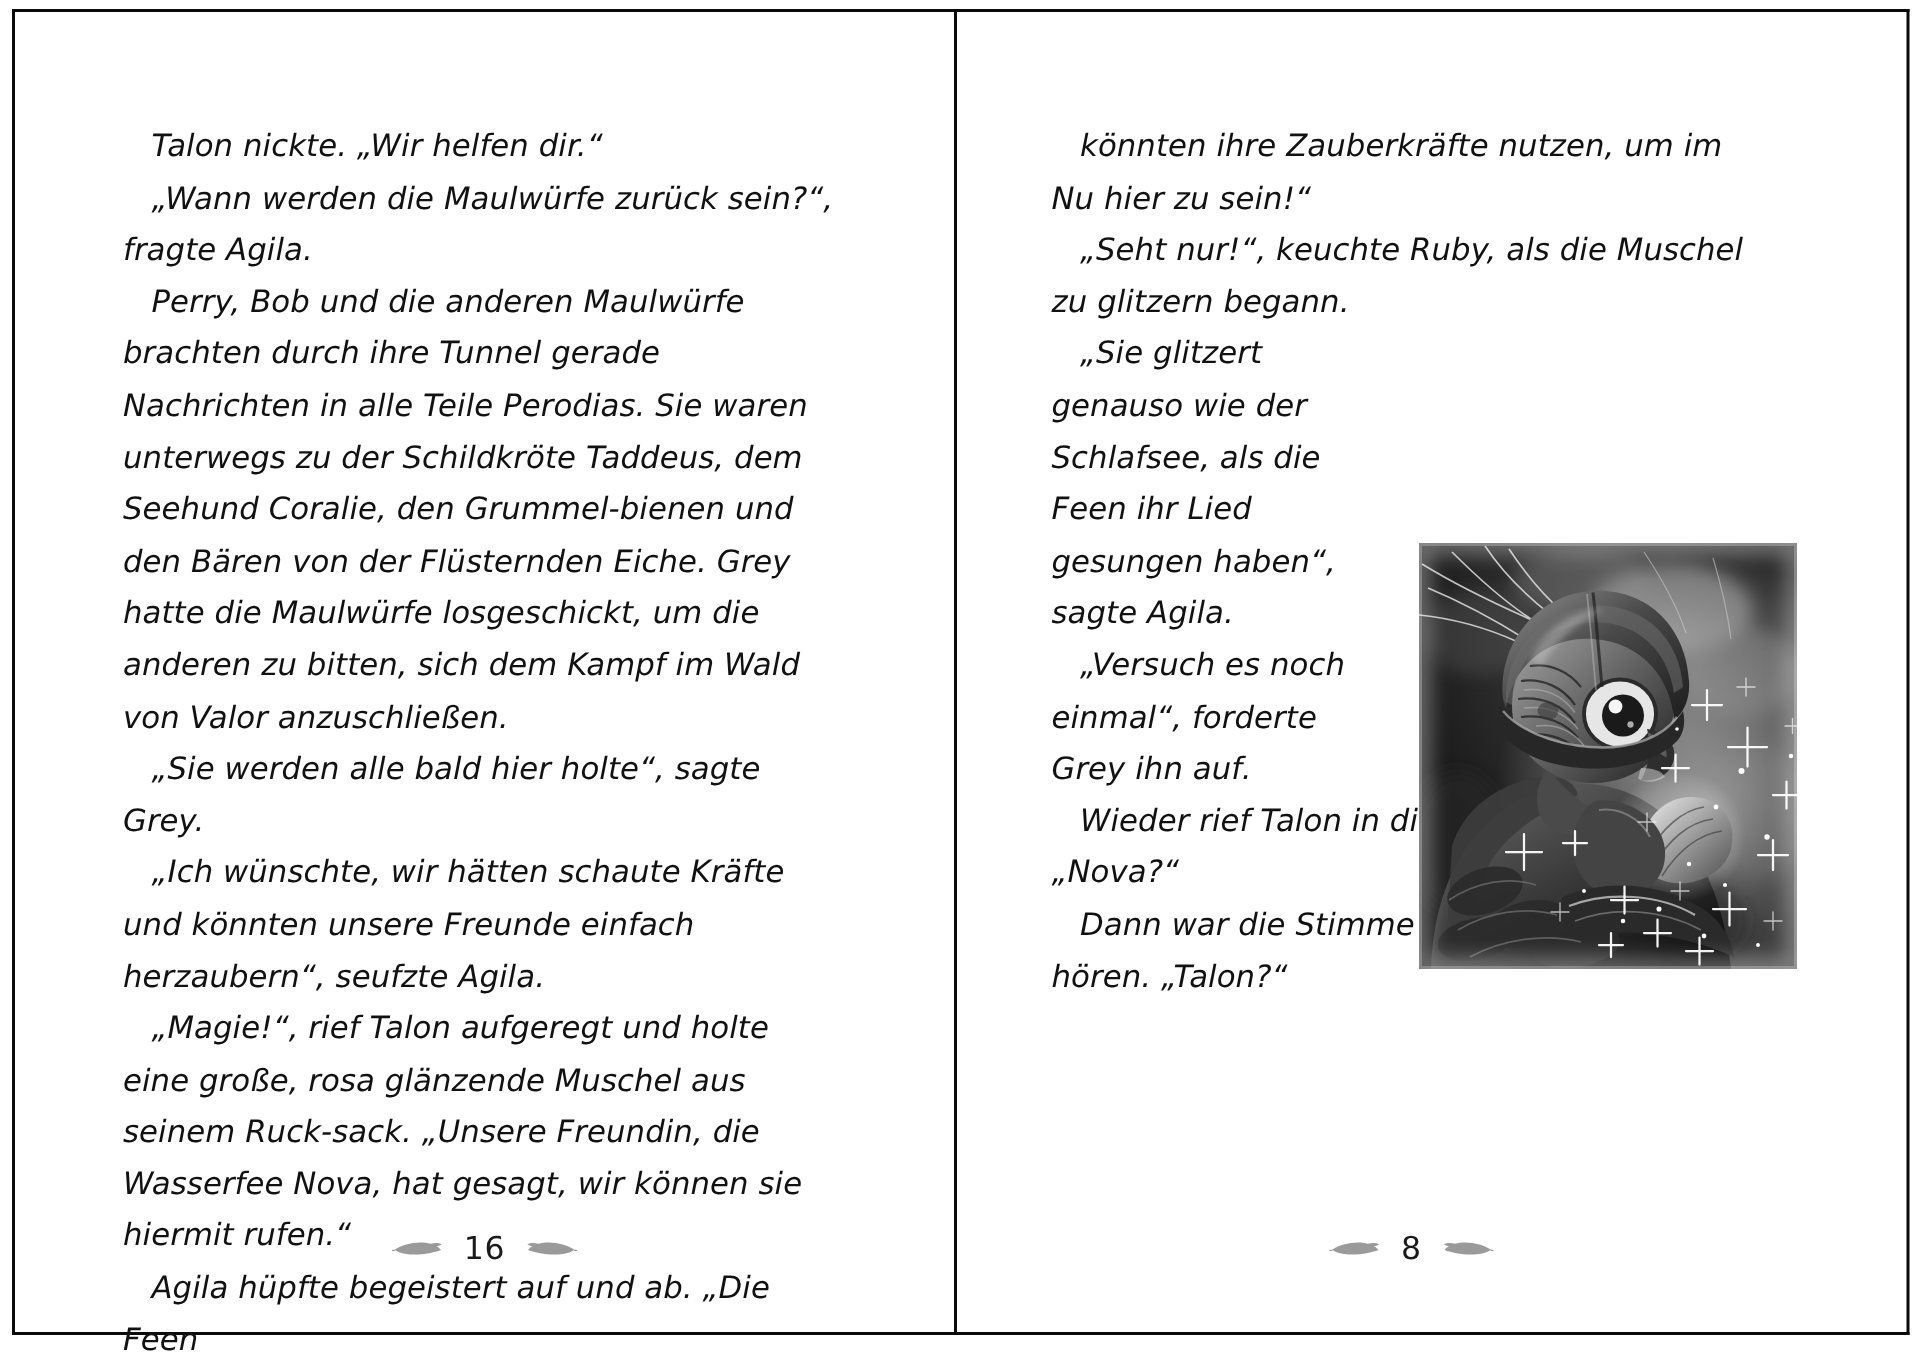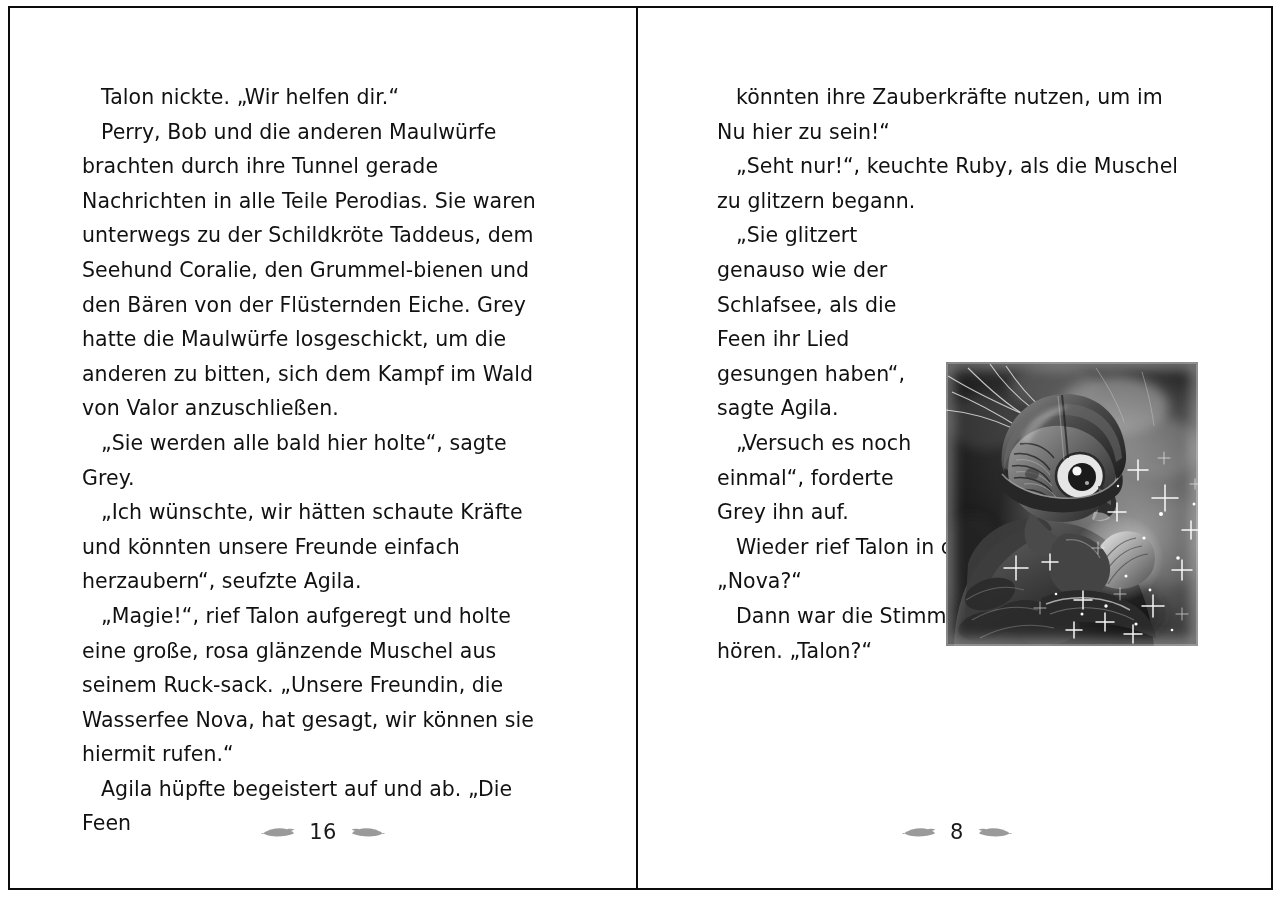--- a/index.html
+++ b/index.html
@@ -47,38 +47,39 @@
   }
 
   
   .page {
     position: absolute;
     top: 8px;
     height: 880px;
     box-sizing: border-box;
   }
   .page-left  { left: 10px;  width: 626px; }
-  .page-right { left: 640px; width: 634px; }
+  .page-right { left: 624px; width: 634px; }
 
   .text-column {
     position: absolute;
     top: 72px;
     font-size: 20.5px;
     line-height: 34.6px;
     color: #111111;
     letter-spacing: 0.05px;
     text-align: left;
   }
   .page-left  .text-column { left: 72px; width: 476px; }
   .page-right .text-column { left: 77px; width: 478px; }
 
   p.para {
     margin: 0;
     text-indent: 19px;
     hyphens: none;
+    font-style: italic;
   }
   .illo-holder {
     position: absolute;
     left: 946px;
     top: 362px;
     width: 252px;
     height: 284px;
     overflow: hidden;
     background: #111111;
   }
@@ -124,20 +125,21 @@
 
   <div class="scan-border-top"></div>
   <div class="scan-border-bottom"></div>
   <div class="scan-border-left"></div>
   <div class="scan-border-right"></div>
   <div class="gutter-line"></div>
 
   <section class="page page-left">
     <div class="text-column">
       <p class="para">Talon nickte. „Wir helfen dir.“</p>
+      <p class="para">„Wann werden die Maulwürfe zurück sein?“, fragte Agila.</p>
       <p class="para">Perry, Bob und die anderen Maulwürfe brachten durch ihre Tunnel gerade Nachrichten in alle Teile Perodias. Sie waren unterwegs zu der Schildkröte Taddeus, dem Seehund Coralie, den Grummel-bienen und den Bären von der Flüsternden Eiche. Grey hatte die Maulwürfe losgeschickt, um die anderen zu bitten, sich dem Kampf im Wald von Valor anzuschließen.</p>
       <p class="para">„Sie werden alle bald hier holte“, sagte Grey.</p>
       <p class="para">„Ich wünschte, wir hätten schaute Kräfte und könnten unsere Freunde einfach herzaubern“, seufzte Agila.</p>
       <p class="para">„Magie!“, rief Talon aufgeregt und holte eine große, rosa glänzende Muschel aus seinem Ruck-sack. „Unsere Freundin, die Wasserfee Nova, hat gesagt, wir können sie hiermit rufen.“</p>
       <p class="para">Agila hüpfte begeistert auf und ab. „Die Feen</p>
     </div>
 
     <div class="folio">
       <span class="ornament">
         <svg viewBox="0 0 34 16" width="34" height="16" aria-hidden="true">

